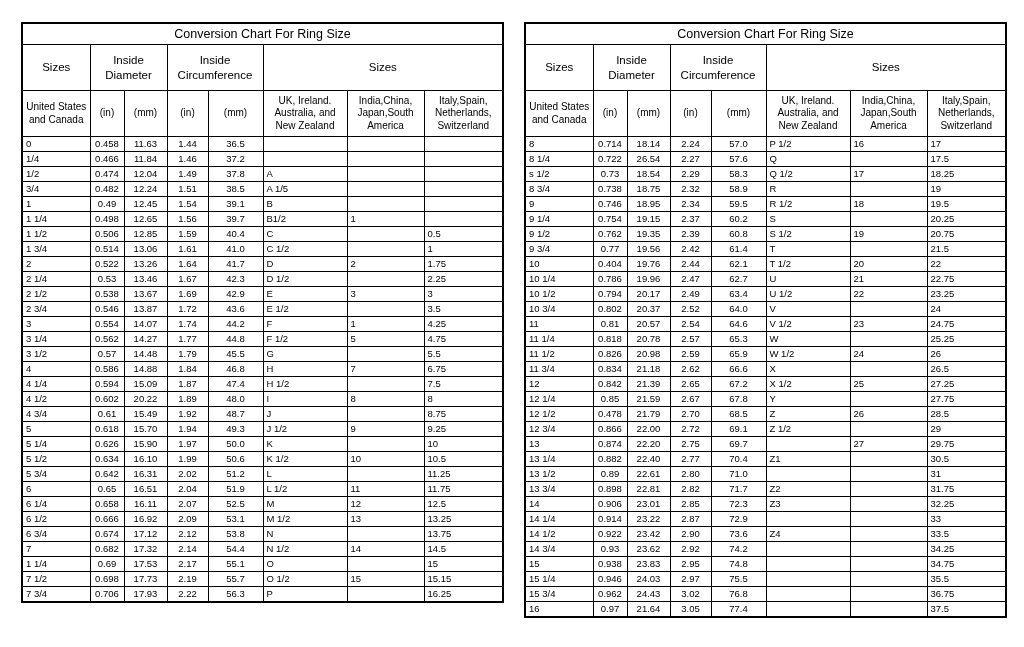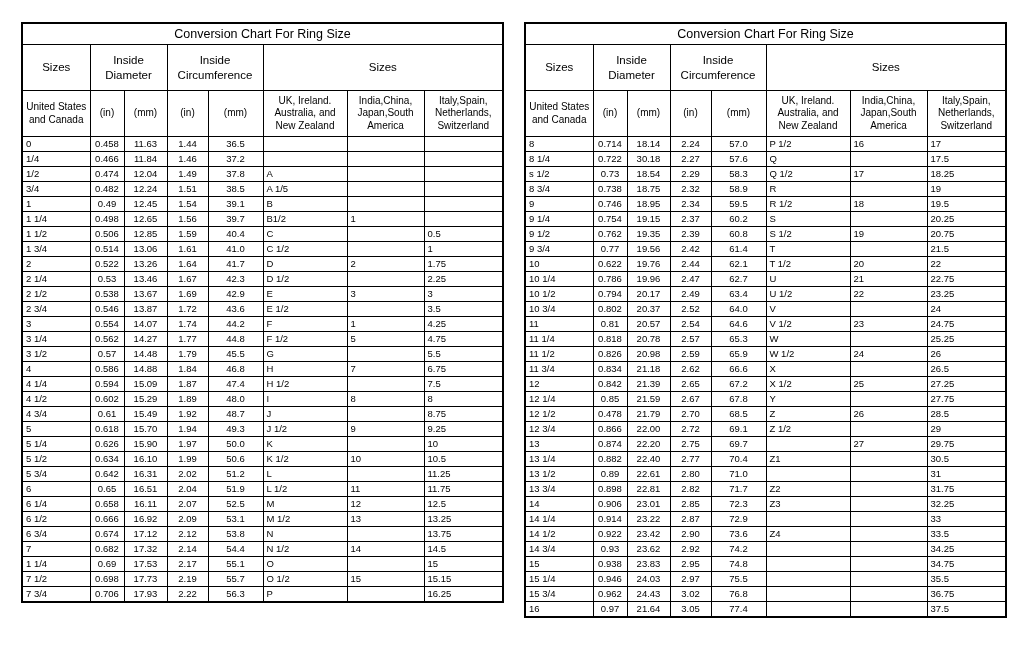--- a/index.html
+++ b/index.html
@@ -269,21 +269,21 @@
             <td class="ac">15.09</td>
             <td class="ac">1.87</td>
             <td class="ac">47.4</td>
             <td class="al">H 1/2</td>
             <td class="al"></td>
             <td class="al">7.5</td>
           </tr>
           <tr>
             <td class="al">4 1/2</td>
             <td class="ac">0.602</td>
-            <td class="ac">15.29</td>
+            <td class="ac">20.22</td>
             <td class="ac">1.89</td>
             <td class="ac">48.0</td>
             <td class="al">I</td>
             <td class="al">8</td>
             <td class="al">8</td>
           </tr>
           <tr>
             <td class="al">4 3/4</td>
             <td class="ac">0.61</td>
             <td class="ac">15.49</td>
@@ -457,21 +457,21 @@
             <td class="ac">18.14</td>
             <td class="ac">2.24</td>
             <td class="ac">57.0</td>
             <td class="al">P 1/2</td>
             <td class="al">16</td>
             <td class="al">17</td>
           </tr>
           <tr>
             <td class="al">8 1/4</td>
             <td class="ac">0.722</td>
-            <td class="ac">30.18</td>
+            <td class="ac">26.54</td>
             <td class="ac">2.27</td>
             <td class="ac">57.6</td>
             <td class="al">Q</td>
             <td class="al"></td>
             <td class="al">17.5</td>
           </tr>
           <tr>
             <td class="al">s 1/2</td>
             <td class="ac">0.73</td>
             <td class="ac">18.54</td>
@@ -526,21 +526,21 @@
             <td class="ac">0.77</td>
             <td class="ac">19.56</td>
             <td class="ac">2.42</td>
             <td class="ac">61.4</td>
             <td class="al">T</td>
             <td class="al"></td>
             <td class="al">21.5</td>
           </tr>
           <tr>
             <td class="al">10</td>
-            <td class="ac">0.622</td>
+            <td class="ac">0.404</td>
             <td class="ac">19.76</td>
             <td class="ac">2.44</td>
             <td class="ac">62.1</td>
             <td class="al">T 1/2</td>
             <td class="al">20</td>
             <td class="al">22</td>
           </tr>
           <tr>
             <td class="al">10 1/4</td>
             <td class="ac">0.786</td>

